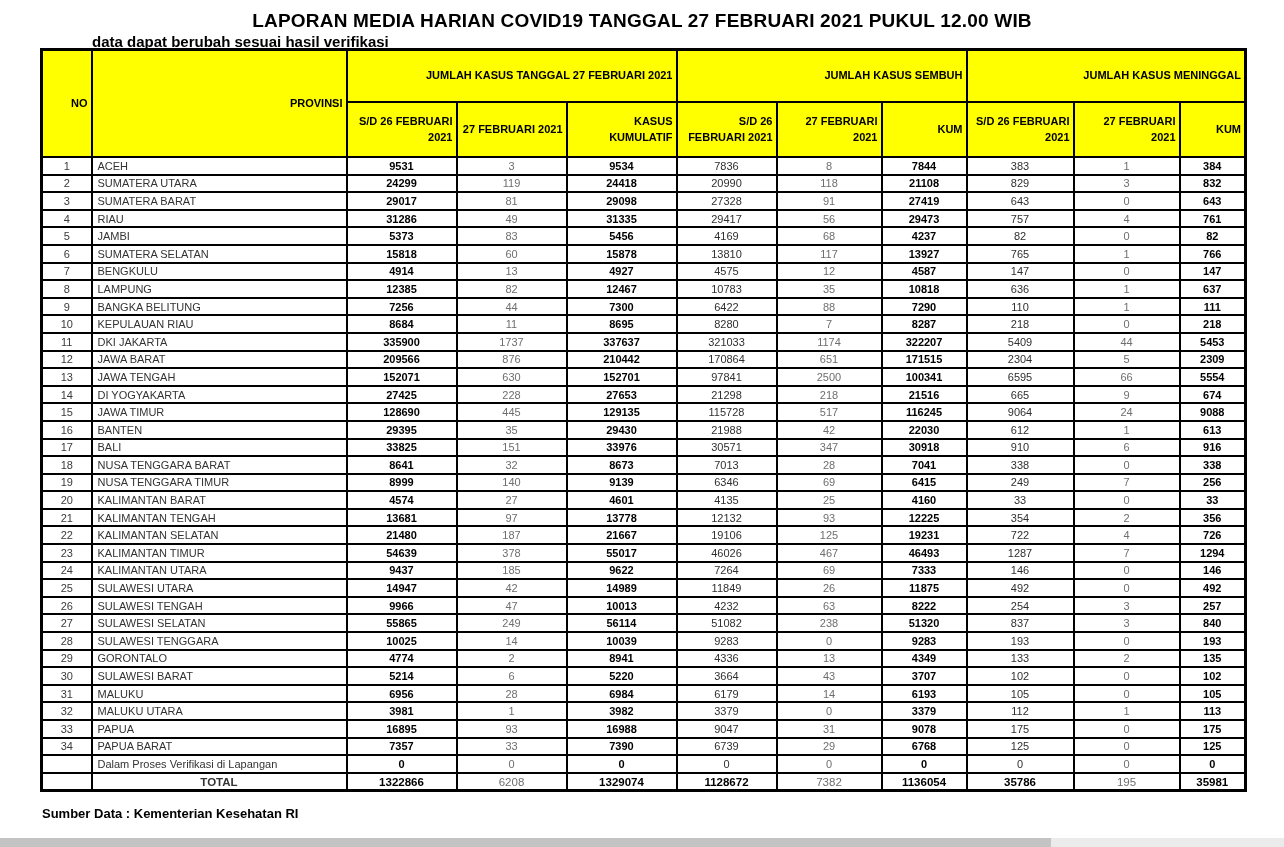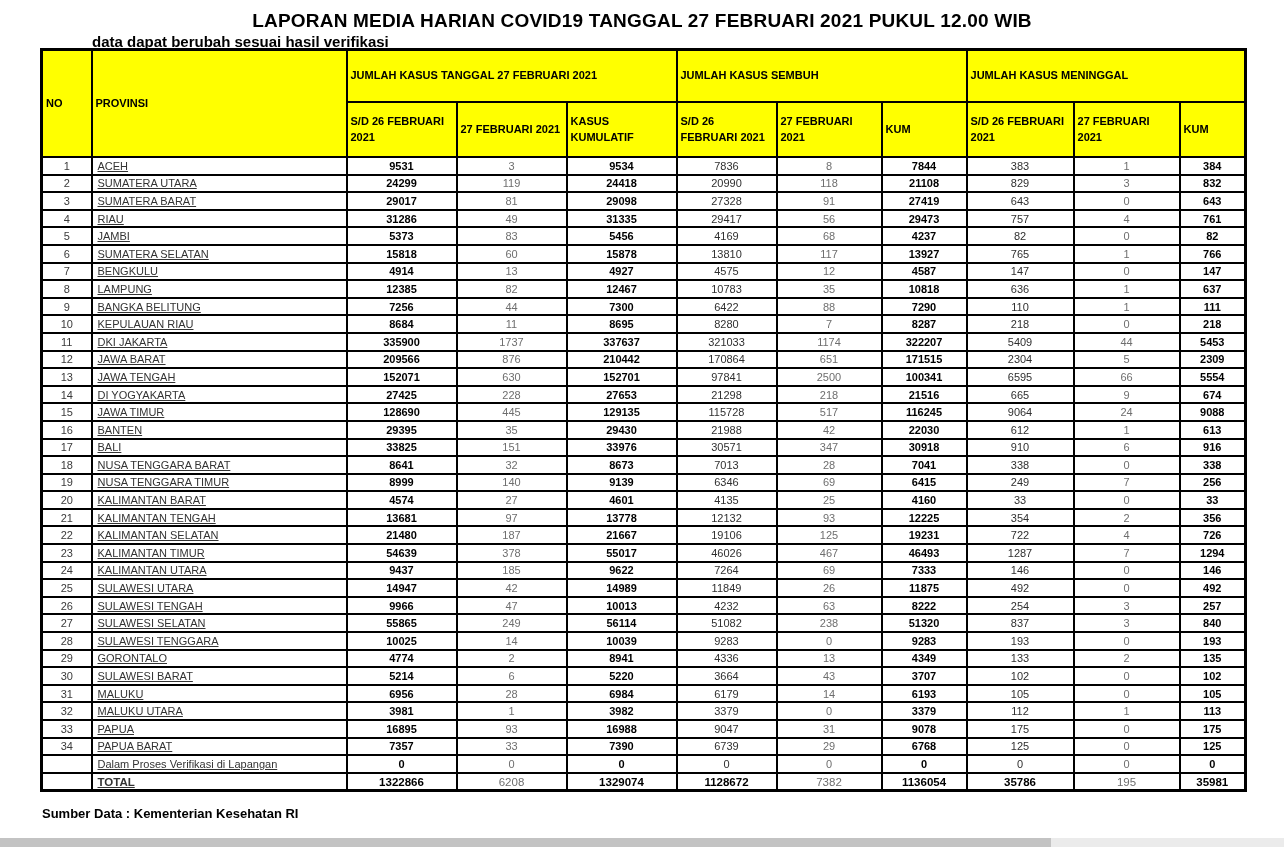--- a/index.html
+++ b/index.html
@@ -16,35 +16,35 @@
   }
   table.report{
     position:absolute;top:48px;left:40px;width:1204px;
     border-collapse:collapse;table-layout:fixed;background:#fff;
     border:3px solid #000;
   }
   table.report th, table.report td{
     border:2px solid #000;overflow:hidden;
   }
   thead th{
-    background:#ffff00;font-weight:bold;font-size:11px;text-align:left;
+    background:#ffff00;font-weight:bold;font-size:11px;text-align:right;
     line-height:1.4;padding:2px 3px;vertical-align:middle;
   }
   thead tr.group-row th{height:46px;}
   thead tr.sub-row th{height:49px;}
   tbody td{
     height:15.6px;font-size:11px;padding:0 5px;white-space:nowrap;vertical-align:middle;
   }
   td.no{text-align:center;color:#3a3a3a;}
-  td.prov{text-align:left;color:#333;text-decoration:underline;}
+  td.prov{text-align:left;color:#333;}
   td.num{text-align:center;}
   .b{font-weight:bold;color:#000;}
   .r{color:#2f2f2f;}
   .g{color:#6e6e6e;}
-  tr.total-row td{font-size:11.5px;}
+  tr.total-row td{font-size:11.5px;text-align:center;}
   .source{
     position:absolute;top:806px;left:42px;font-weight:bold;font-size:13px;text-align:right;
   }
   .hscrollbar{
     position:absolute;left:0;bottom:0;width:1284px;height:9px;background:#ebebeb;
   }
   .hscrollbar .thumb{
     position:absolute;left:0;top:0;height:9px;width:1051px;background:#c3c3c3;
   }
 </style>

